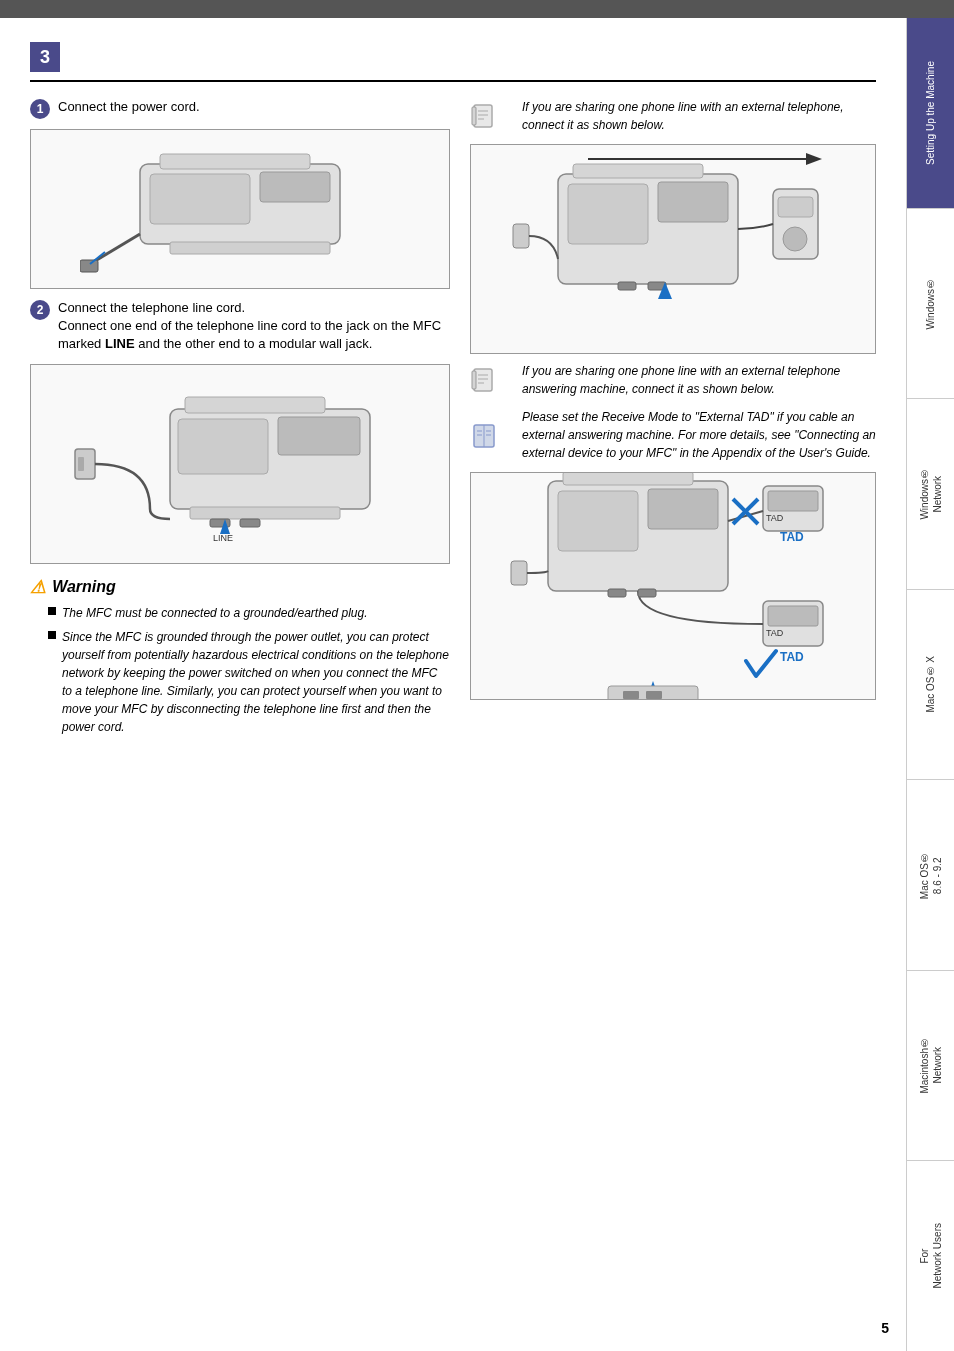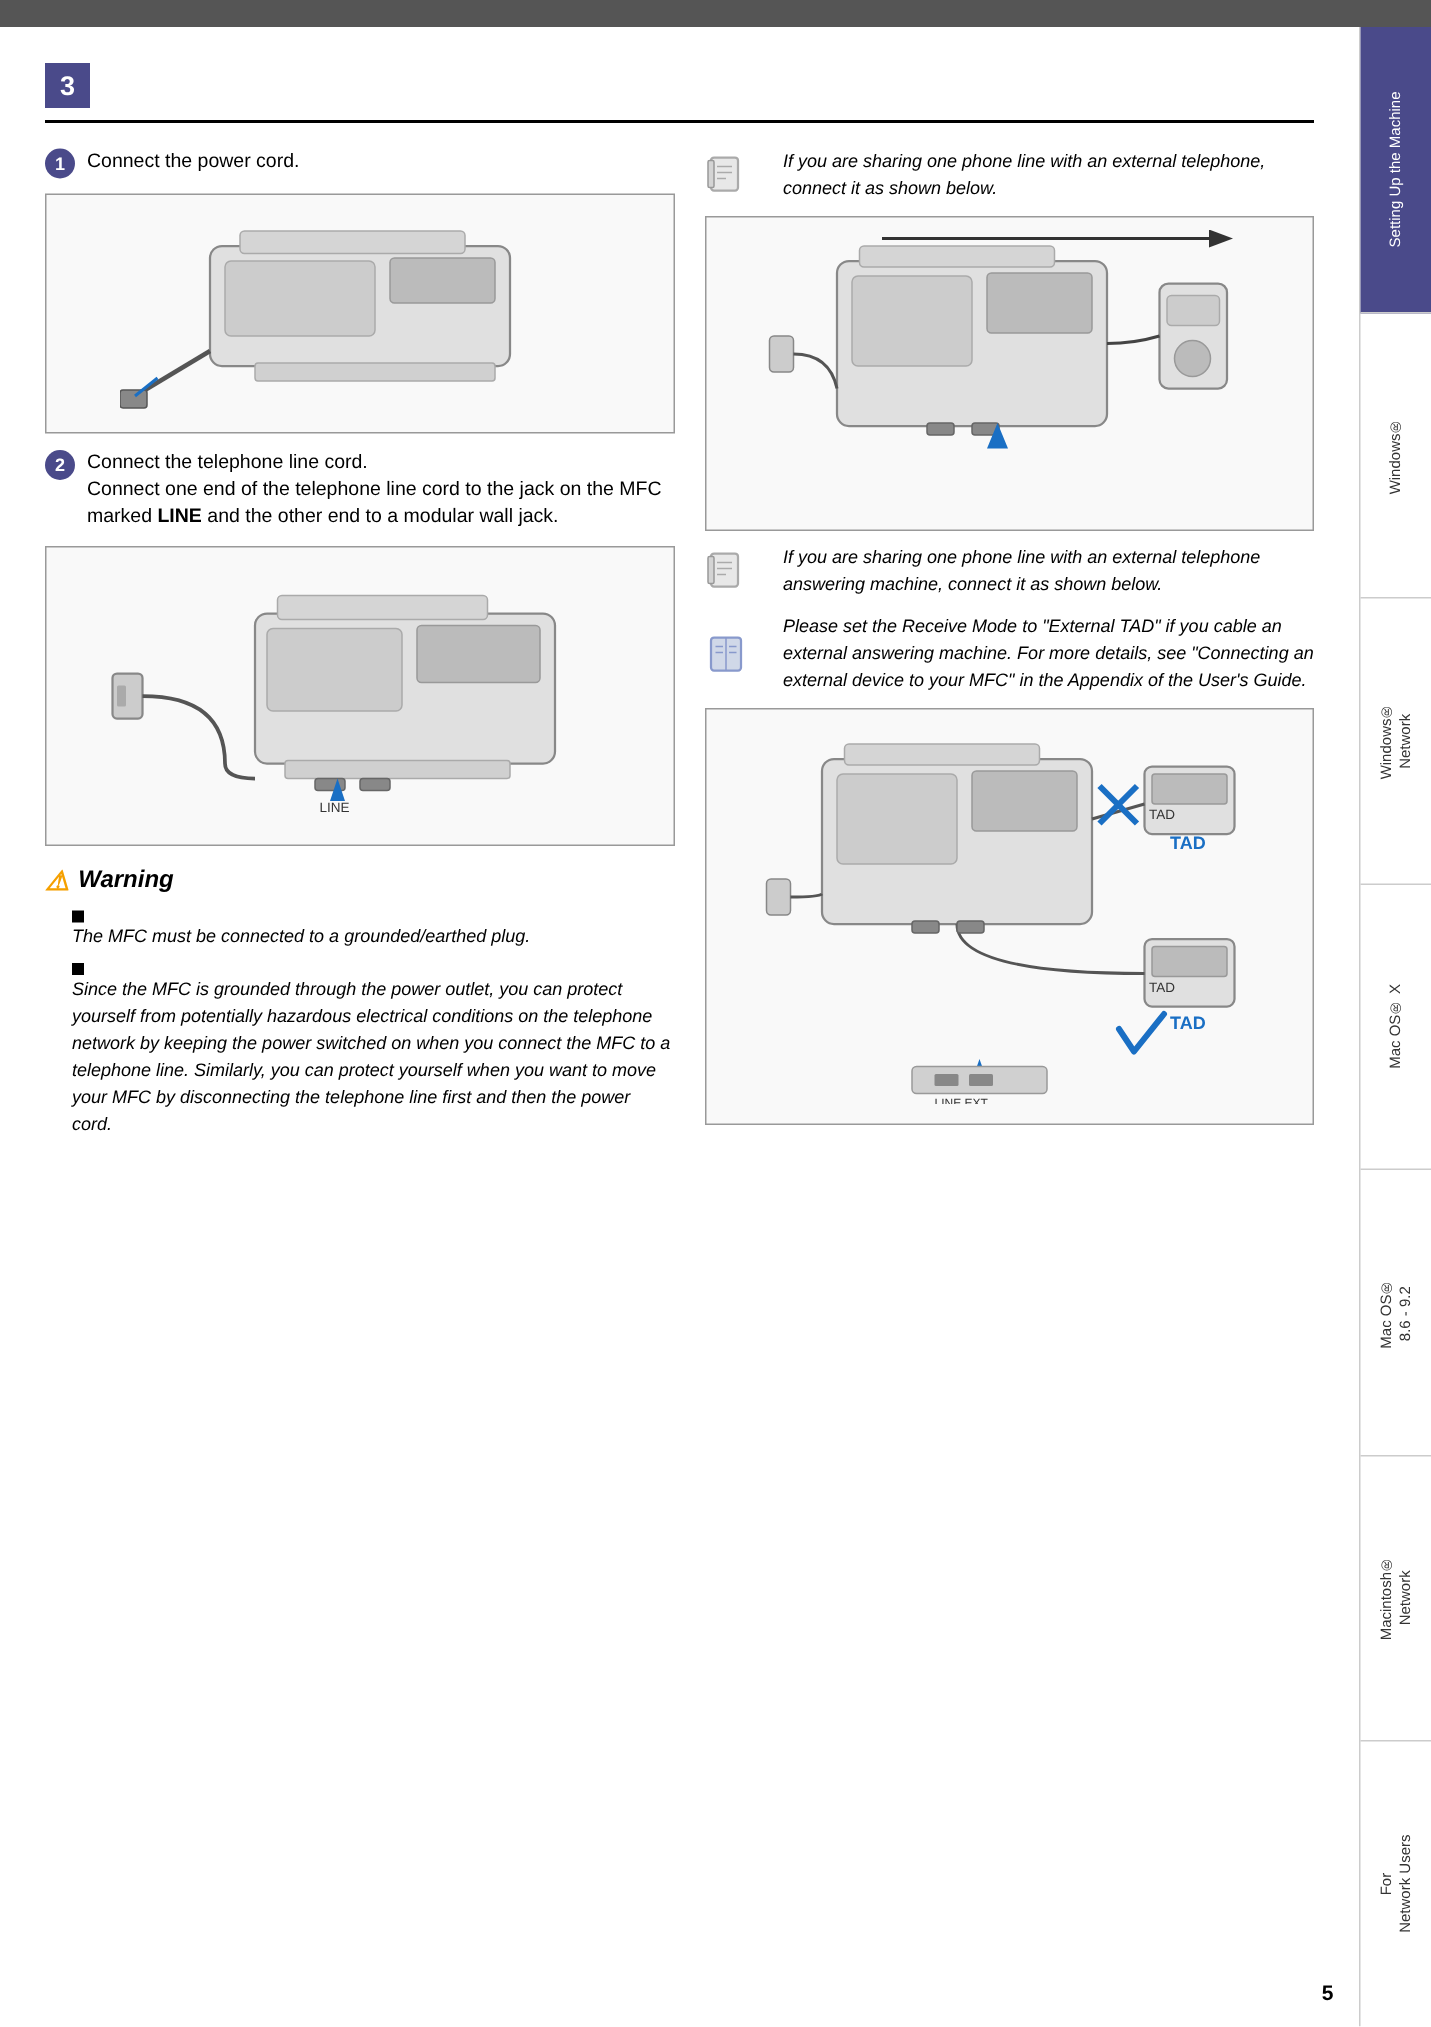--- a/index.html
+++ b/index.html
@@ -189,21 +189,20 @@
       font-size: 12px;
       font-style: italic;
       line-height: 1.5;
       margin-left: 18px;
     }
 
     .bullet-item {
       display: flex;
       align-items: flex-start;
       margin-bottom: 6px;
-      flex-direction: column;
     }
 
     .bullet-square {
       width: 8px;
       height: 8px;
       background: #000;
       flex-shrink: 0;
       margin-right: 6px;
       margin-top: 3px;
     }
@@ -276,21 +275,21 @@
       justify-content: center;
       position: relative;
       overflow: hidden;
     }
 
     .right-diagram.top {
       height: 210px;
     }
 
     .right-diagram.bottom {
-      height: 278px;
+      height: 228px;
     }
 
     
     .page-number {
       position: absolute;
       bottom: 15px;
       right: 65px;
       font-size: 14px;
       font-weight: bold;
     }

